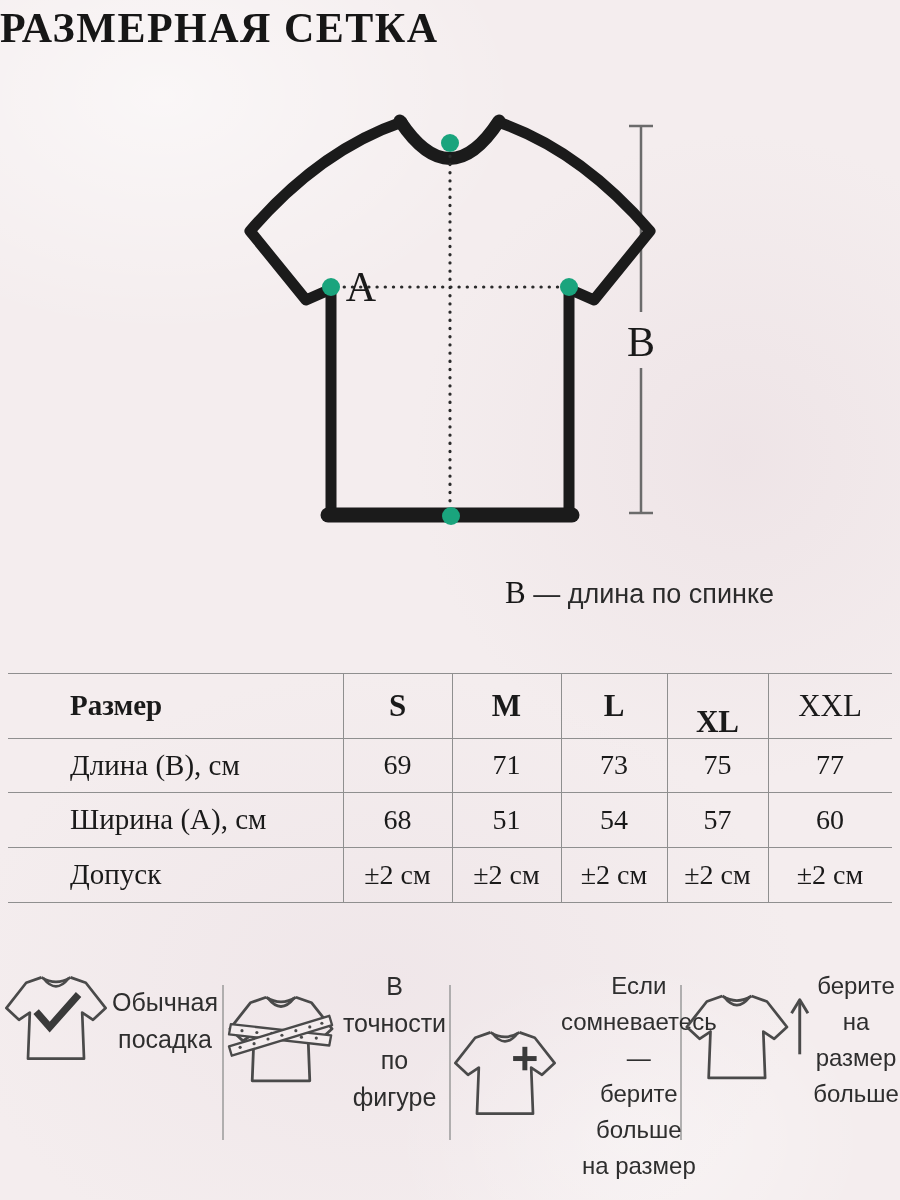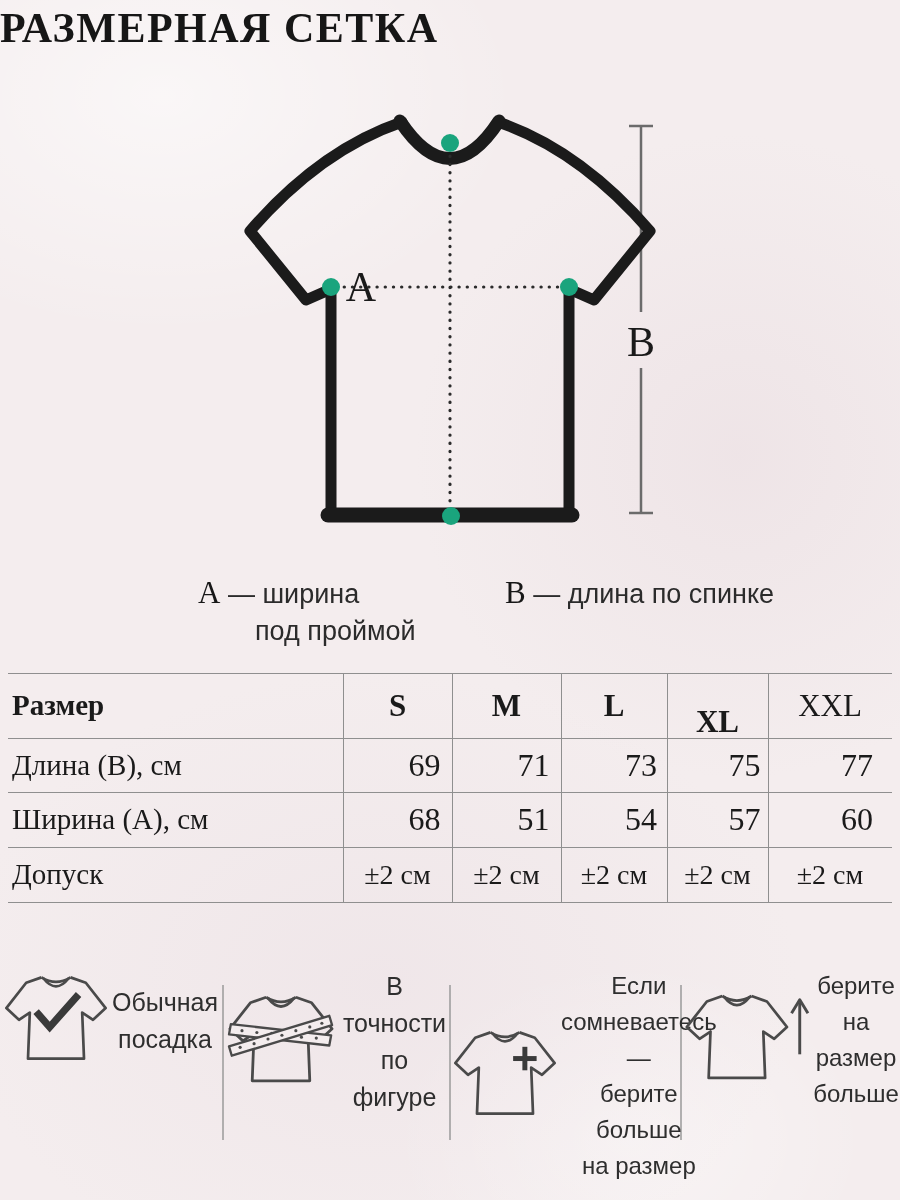--- a/index.html
+++ b/index.html
@@ -17,23 +17,23 @@
   
   .legend{position:absolute;font-family:"Liberation Sans",sans-serif;font-size:27px;color:#2b2b2b;line-height:37px;}
   .legend .big{font-family:"Liberation Serif",serif;font-size:31px;color:#171717;}
   .legend-a{left:198px;top:574px;}
   .legend-a .line2{padding-left:57px;}
   .legend-b{left:505px;top:574px;}
   
   .hline{position:absolute;left:8px;width:884px;height:1px;background:#8f8f8f;}
   .vline{position:absolute;width:1px;background:#8f8f8f;top:673px;height:229px;}
   .cell{position:absolute;display:flex;align-items:center;justify-content:center;}
-  .cell.label{justify-content:flex-start;padding-left:12px;font-size:29px;}
+  .cell.label{justify-content:flex-start;padding-left:42px;font-size:29px;margin-left:28px;}
   .hdr{font-size:31px;}
-  .num{font-size:32px;margin-left:27px;}
+  .num{font-size:28px;}
   .tol{font-size:28px;}
   
   .fit-cell{position:absolute;top:962px;display:flex;flex-direction:row;align-items:center;}
   .fit-icon{height:112px;display:flex;align-items:center;justify-content:center;}
   .fit-text{margin-top:6px;text-align:center;font-family:"Liberation Sans",sans-serif;
     font-size:25px;line-height:37px;color:#2e2e2e;}
   .fit-text.small{font-size:24px;line-height:36px;}
   .fit-divider{position:absolute;top:985px;height:155px;width:2px;background:#9a9a9a;opacity:.75;}
 </style>
 </head>
@@ -66,24 +66,20 @@
     <g fill="#1aa47d">
       <circle cx="450" cy="143" r="9"></circle>
       <circle cx="331" cy="287" r="9"></circle>
       <circle cx="569" cy="287" r="9"></circle>
       <circle cx="451" cy="516" r="9"></circle>
     </g>
     <text x="361" y="301" text-anchor="middle" font-family="Liberation Serif, serif" font-size="42" fill="#1a1a1a">A</text>
     <text x="641" y="356" text-anchor="middle" font-family="Liberation Serif, serif" font-size="42" fill="#1a1a1a">B</text>
   </svg>
 
-  <div class="legend legend-a">
-    <div class="line1"><span class="big">А</span> <span>— ширина</span></div>
-    <div class="line2">под проймой</div>
-  </div>
   <div class="legend legend-b">
     <span class="big">В</span> <span>— длина по спинке</span>
   </div>
 
   <div>
     <div class="hline" style="top:673px"></div>
     <div class="hline" style="top:738px"></div>
     <div class="hline" style="top:792px"></div>
     <div class="hline" style="top:847px"></div>
     <div class="hline" style="top:902px"></div>

